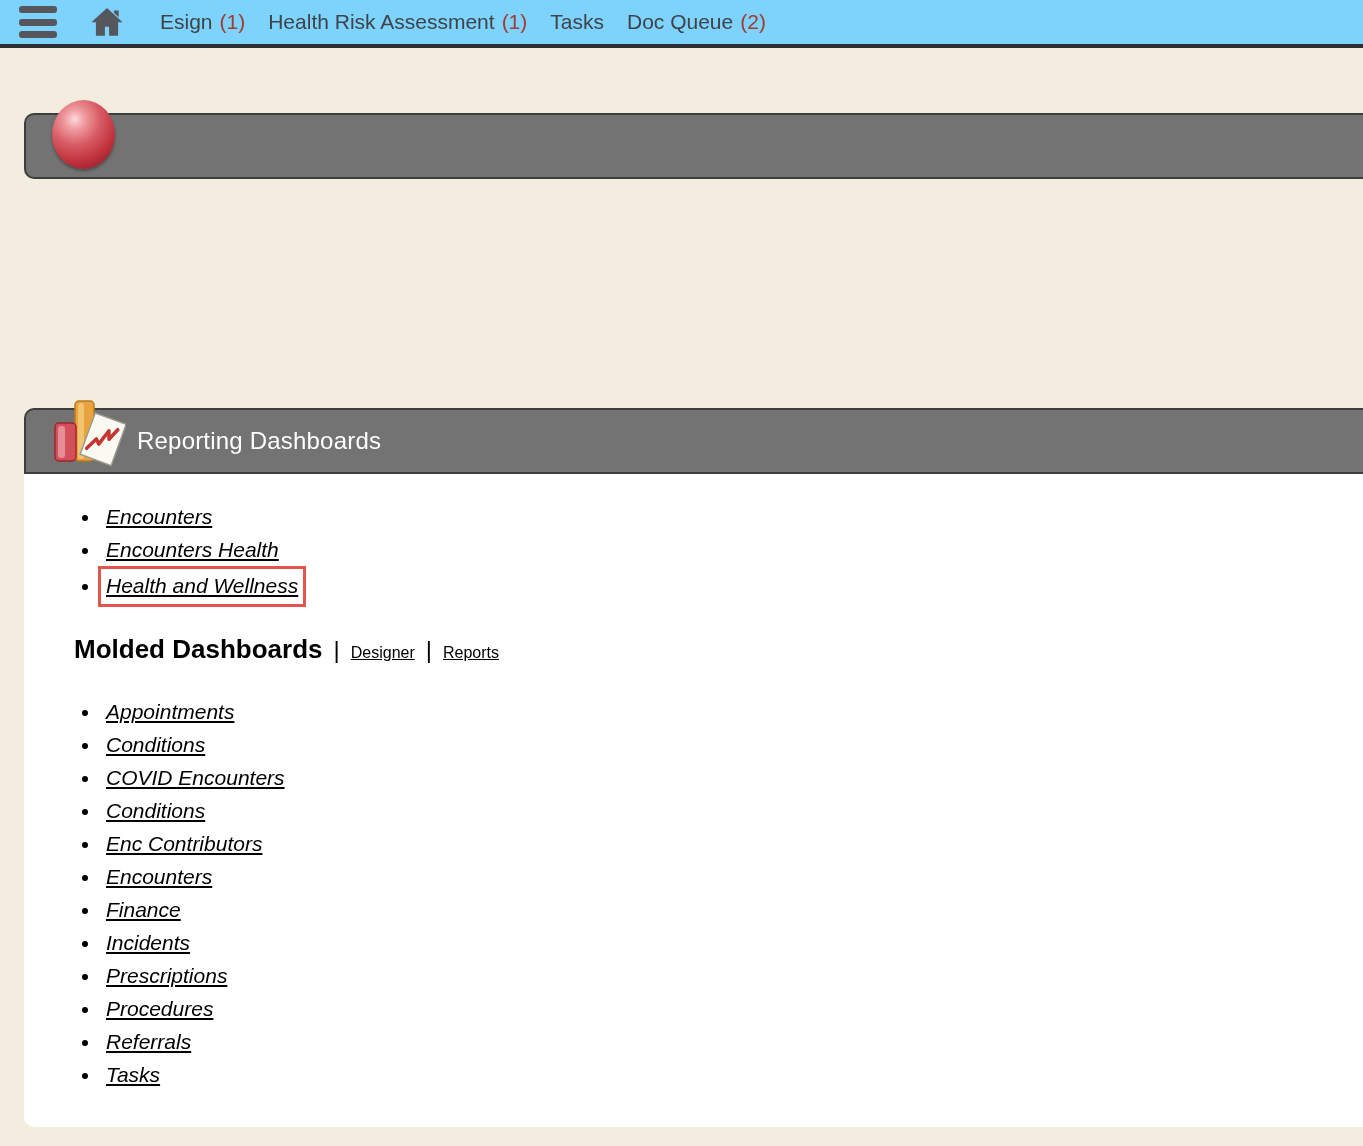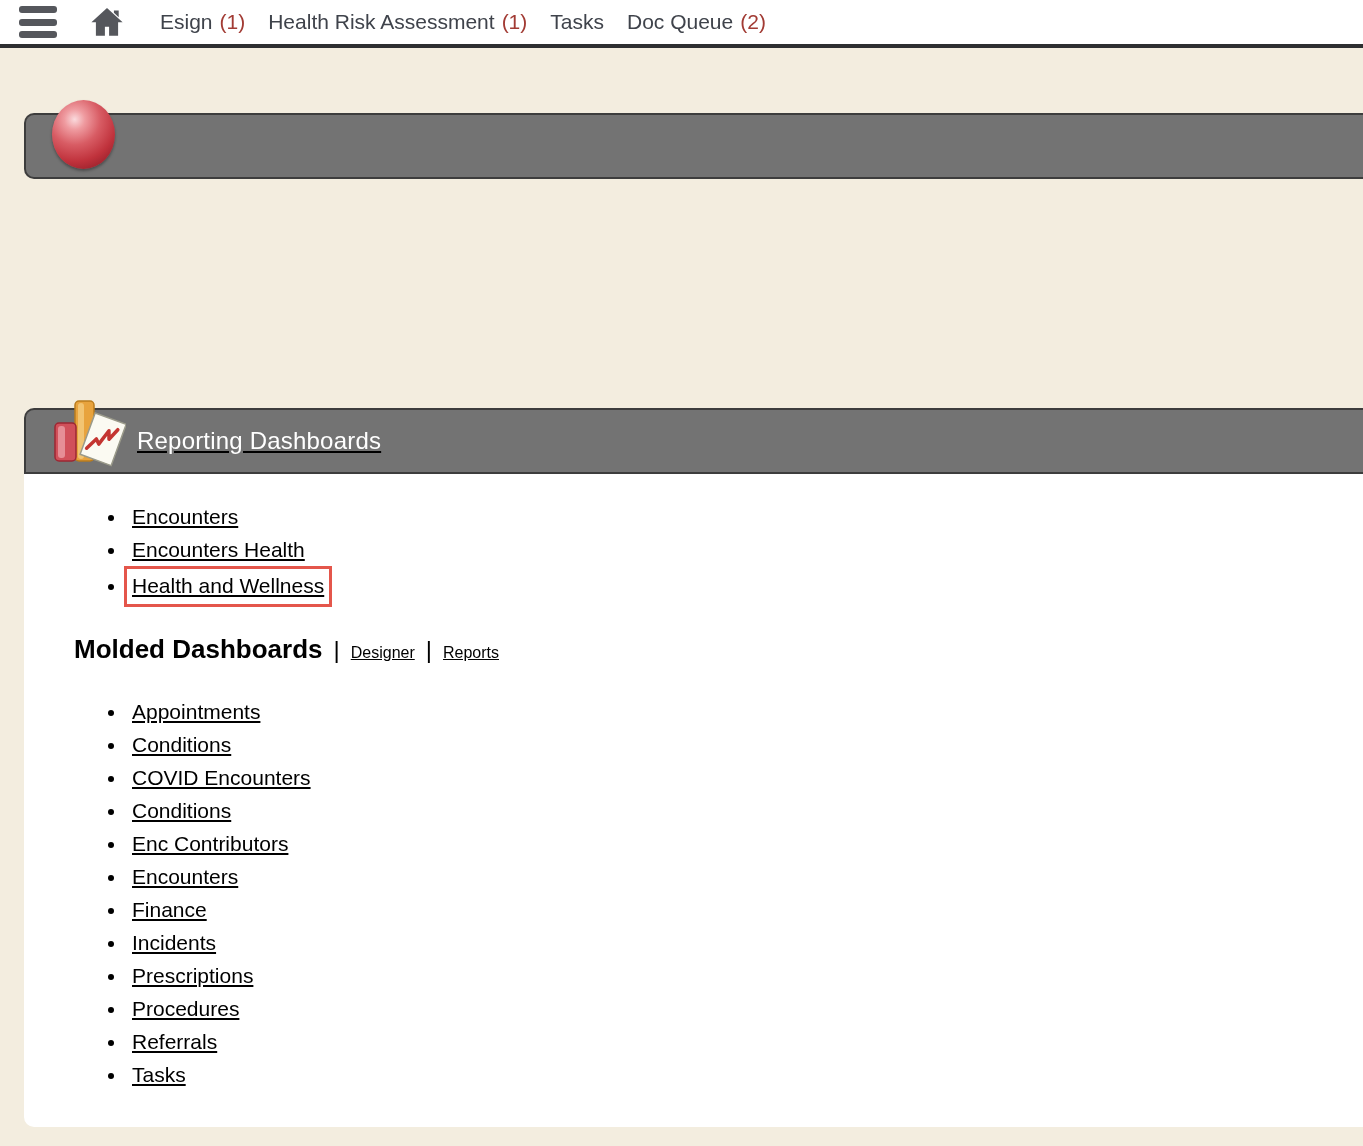--- a/index.html
+++ b/index.html
@@ -6,21 +6,21 @@
   html,body { width:1363px; height:1146px; }
   body {
     background:#f3eddf;
     font-family:"Liberation Sans", sans-serif;
     overflow:hidden;
   }
 
   
   .topbar {
     height:48px;
-    background:#ffffff;
+    background:#7dd3fc;
     border-bottom:4px solid #2e2f31;
     display:flex;
     align-items:center;
     padding-left:19px;
   }
   .hamburger {
     width:38px; height:32px;
     display:flex; flex-direction:column; justify-content:space-between;
     cursor:pointer;
   }
@@ -52,21 +52,21 @@
     margin-left:24px;
     width:calc(100% - 24px);
     height:66px;
     background:#737373;
     border:2px solid #3d3d3d;
     border-right:none;
     display:flex;
     align-items:center;
   }
   .welcome-bar { margin-top:65px; border-radius:10px 0 0 10px; }
-  .reporting-bar { margin-top:229px; border-radius:10px 0 0 0;text-decoration:underline; }
+  .reporting-bar { margin-top:229px; border-radius:10px 0 0 0; }
   .bar-title {
     color:#ffffff;
     font-size:24px;
     font-weight:400;
     margin-left:111px;
     letter-spacing:0.2px;
   }
 
   
   .sphere {
@@ -89,23 +89,24 @@
   .panel-body {
     margin-left:24px;
     width:calc(100% - 24px);
     background:#ffffff;
     border-radius:0 0 0 10px;
     padding:26px 20px 36px 0;
     min-height:648px;
   }
   .link-list {
     list-style:disc;
-    padding-left:103px;
+    padding-left:77px;
     font-size:21px;
     color:#000;
+    font-style:italic;
   }
   .link-list li { line-height:33px; padding-left:5px; }
   .link-list a {
     color:#000;
     text-decoration:underline;
     cursor:pointer;
   }
   .hl {
     display:inline-block;
     border:3px solid #e4564b;

